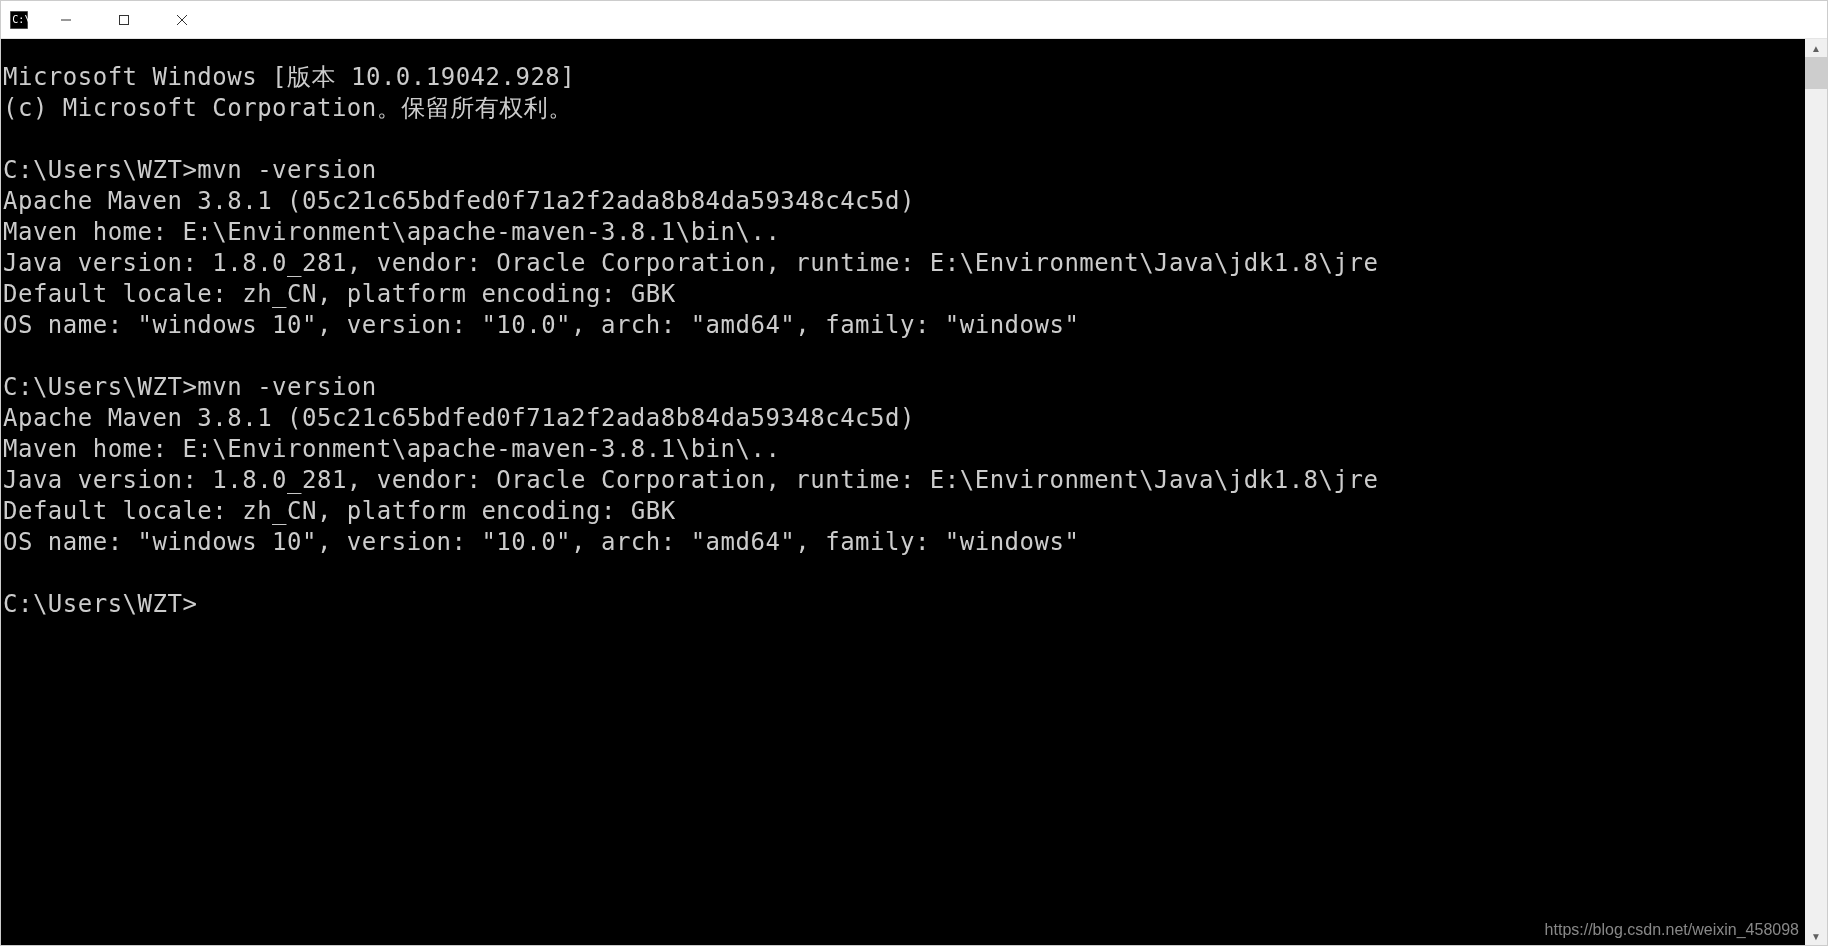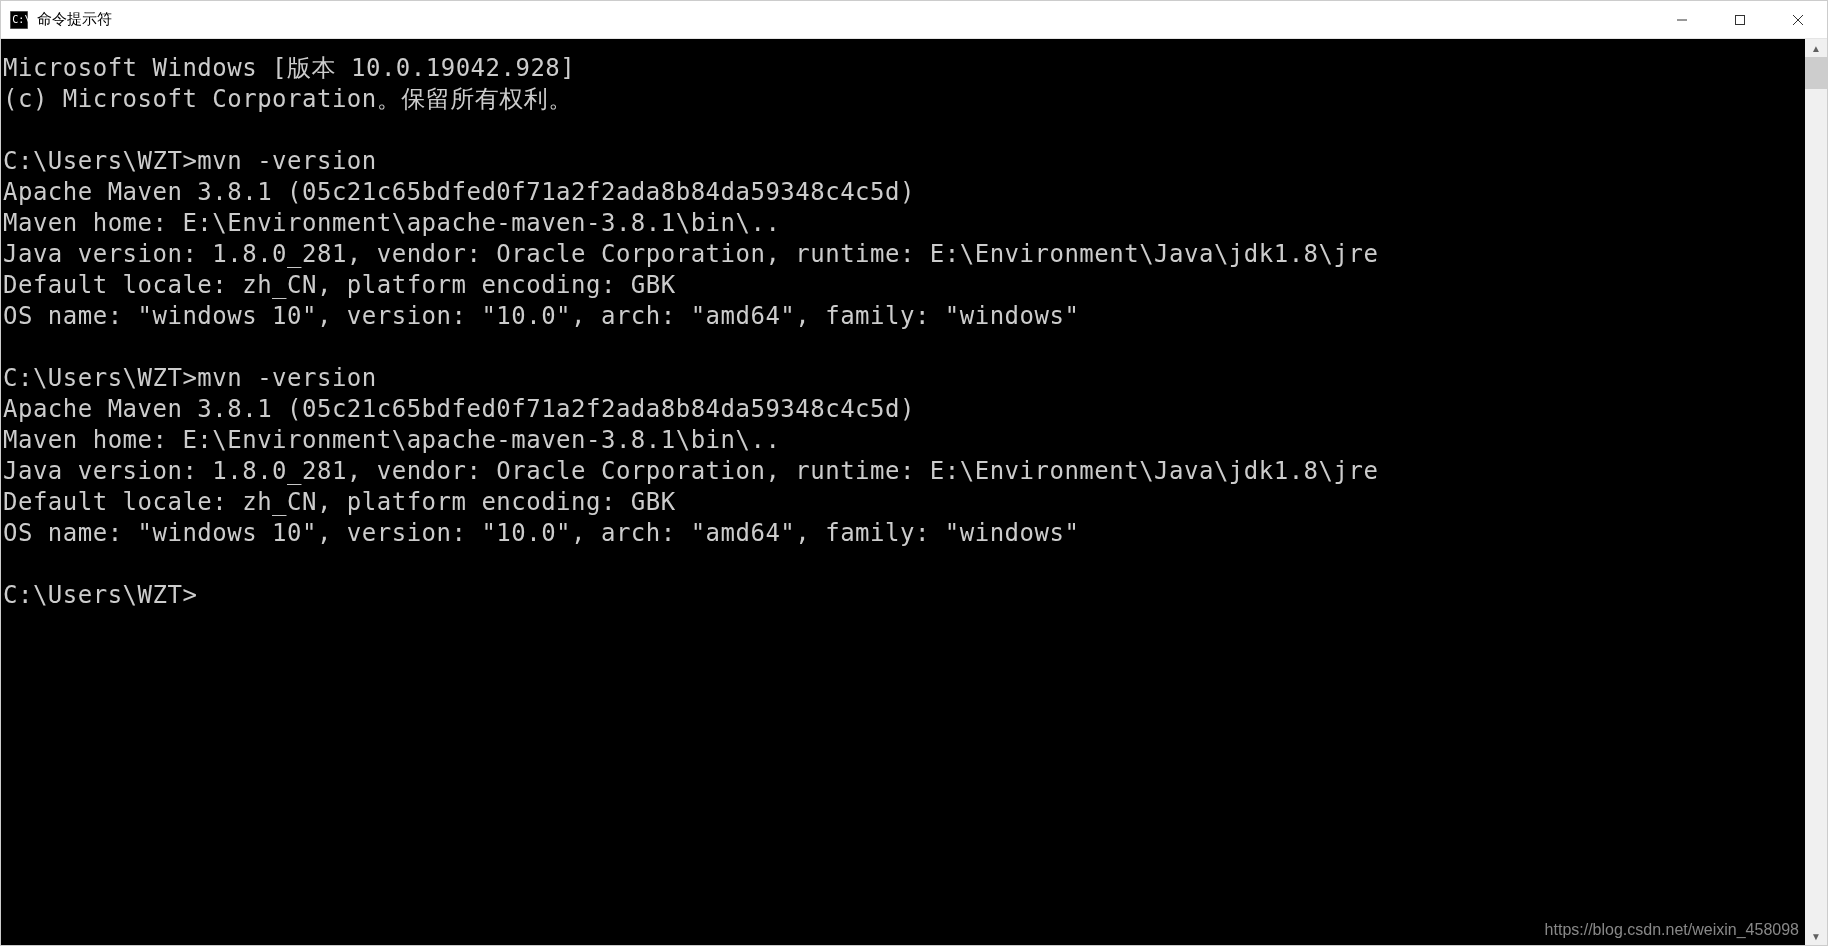--- a/index.html
+++ b/index.html
@@ -67,21 +67,21 @@
       position: relative;
     }
     .terminal {
       flex: 1;
       background: #000000;
       color: #cccccc;
       font-family: "NSimSun", "SimSun", "Consolas", monospace;
       font-size: 24px;
       line-height: 31px;
       white-space: pre;
-      padding: 14px 0 0 2px;
+      padding: 23px 0 0 2px;
       overflow: hidden;
       letter-spacing: 0.5px;
     }
     .scrollbar {
       width: 22px;
       background: #f0f0f0;
       position: relative;
     }
     .scrollbar-thumb {
       width: 100%;
@@ -115,21 +115,20 @@
 <body>
 
 <div class="window">
   <div class="titlebar">
     <div class="titlebar-icon">
       <svg viewBox="0 0 16 16">
         <rect x="0" y="0" width="16" height="16" fill="#000000" stroke="#888888" stroke-width="1"></rect>
         <text x="2" y="11" font-size="9" fill="#ffffff" font-family="monospace">C:\</text>
       </svg>
     </div>
-    <div class="titlebar-text">命令提示符</div>
     <div class="window-controls">
       <div class="window-control">
         <svg width="12" height="12" viewBox="0 0 12 12">
             <line x1="1" y1="6" x2="11" y2="6" stroke="#333" stroke-width="1"></line>
           </svg>
       </div>
       <div class="window-control">
         <svg width="12" height="12" viewBox="0 0 12 12">
             <rect x="1.5" y="1.5" width="9" height="9" fill="none" stroke="#333" stroke-width="1"></rect>
           </svg>

